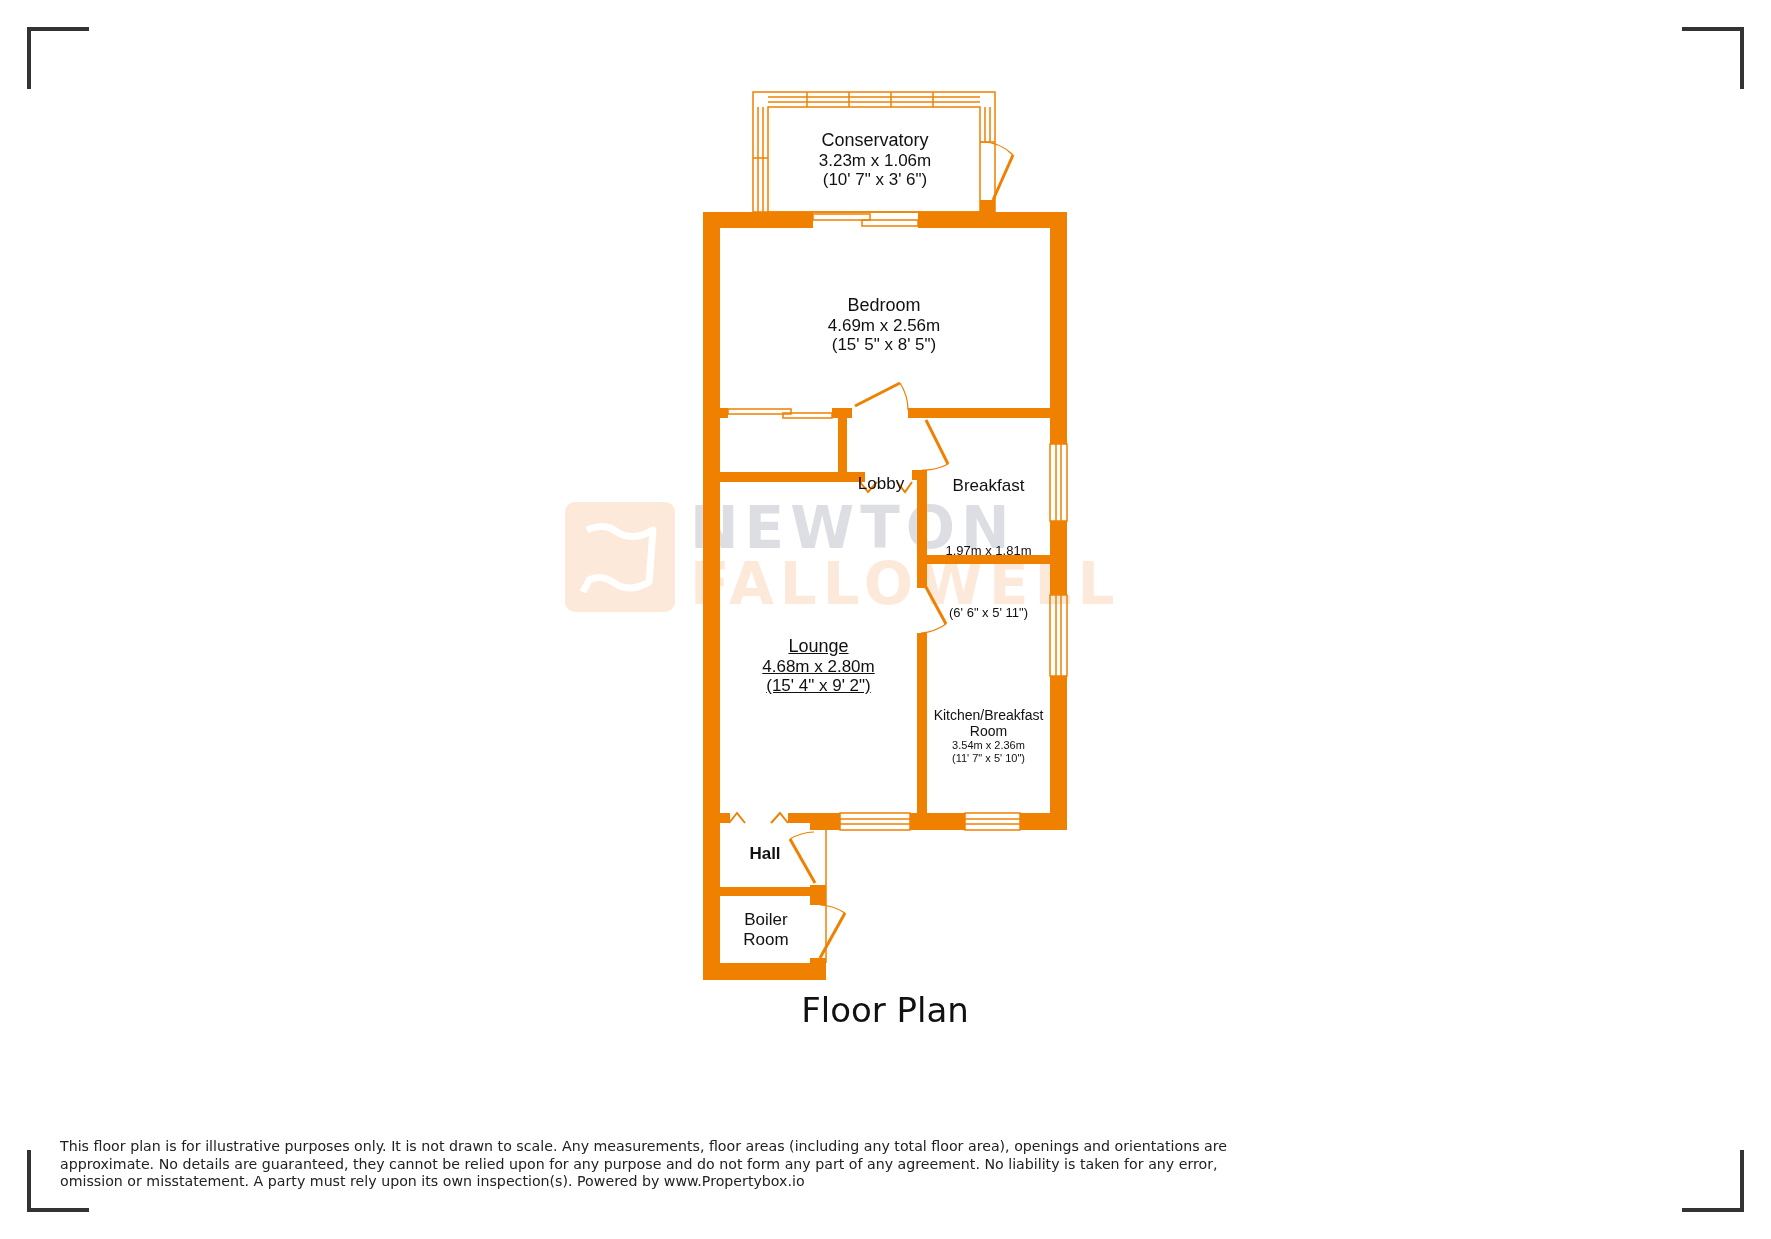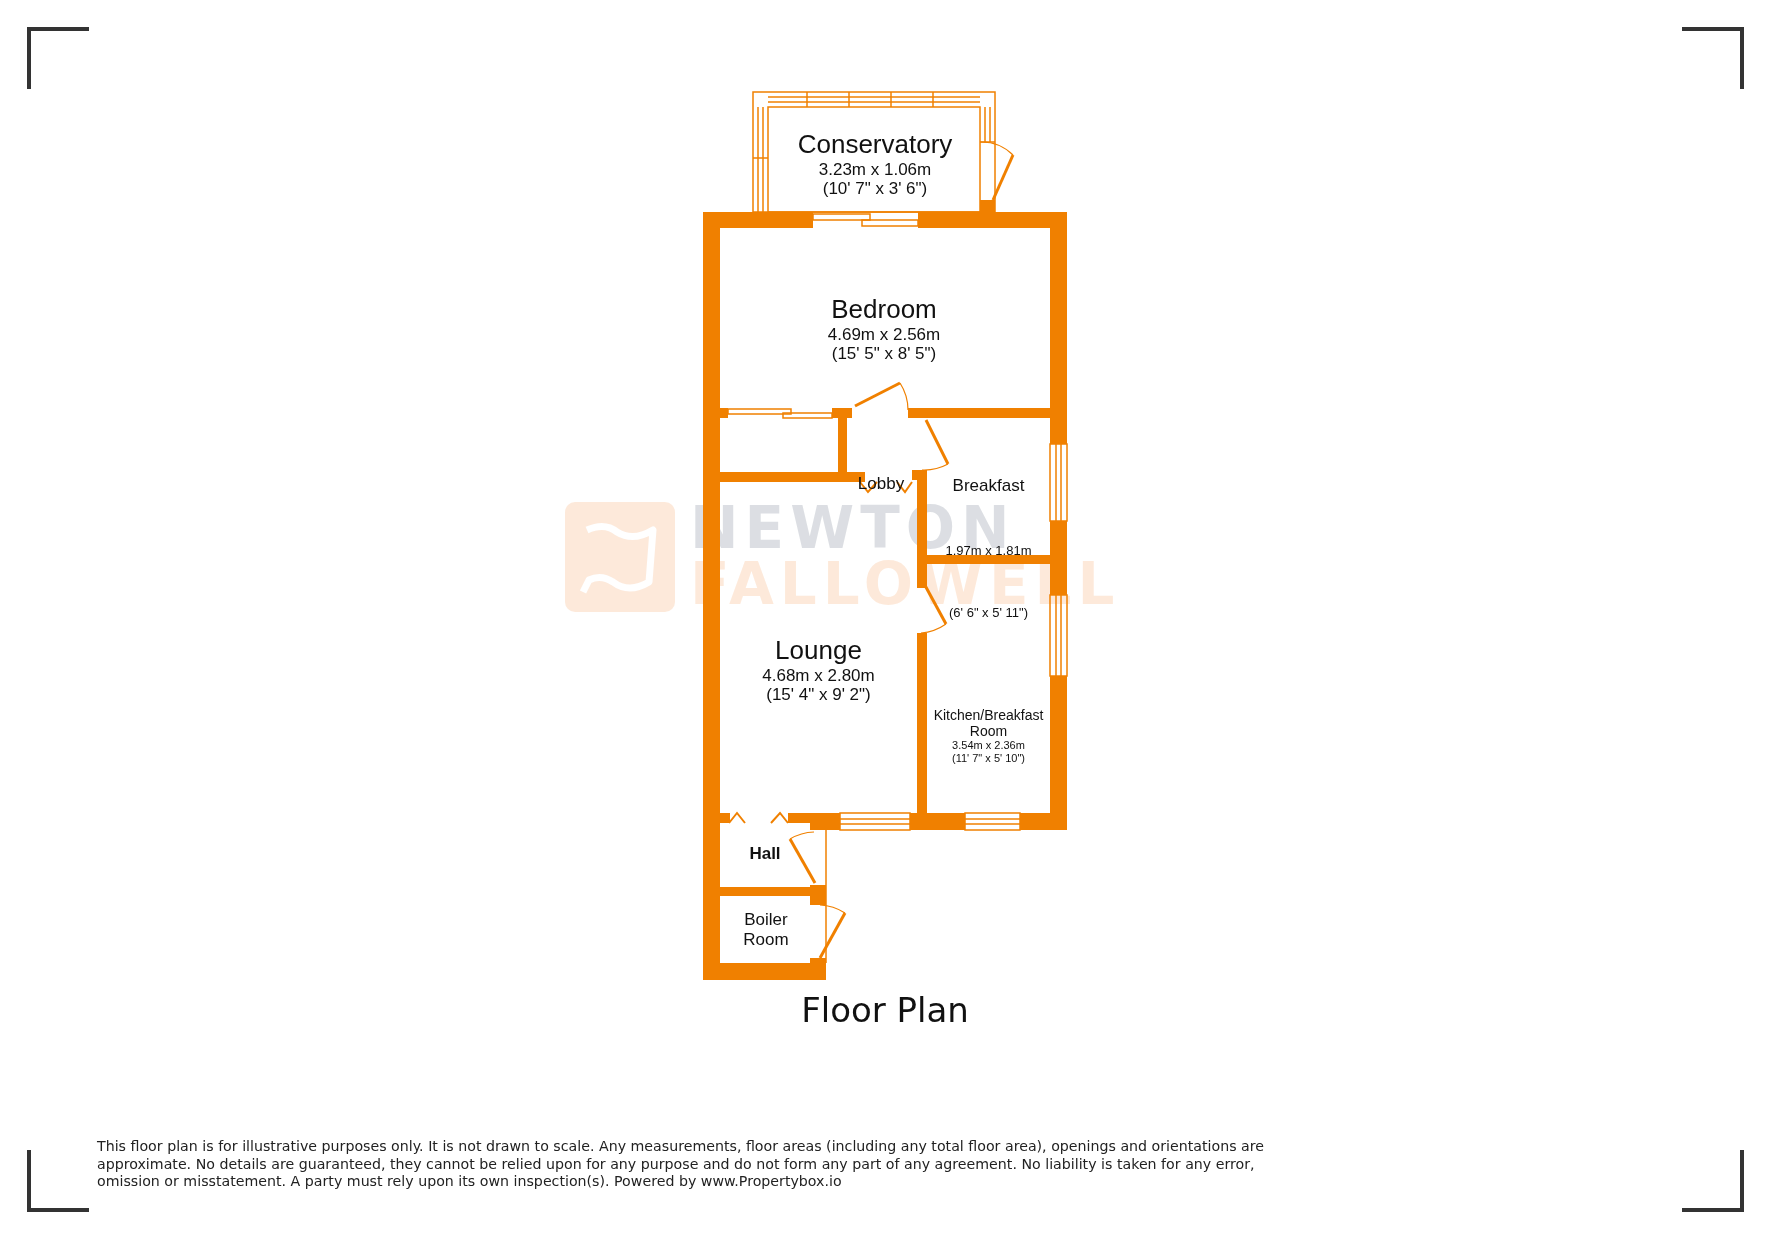--- a/index.html
+++ b/index.html
@@ -6,28 +6,28 @@
   body { width:1771px; height:1239px; position:relative; overflow:hidden; font-family:"Liberation Sans", sans-serif; }
   .corner { position:absolute; border-color:#333333; border-style:solid; border-width:0; width:58px; height:58px; }
   .c-tl { left:27px; top:27px; border-top-width:4px; border-left-width:4px; }
   .c-tr { right:27px; top:27px; border-top-width:4px; border-right-width:4px; }
   .c-bl { left:27px; bottom:27px; border-bottom-width:4px; border-left-width:4px; }
   .c-br { right:27px; bottom:27px; border-bottom-width:4px; border-right-width:4px; }
   svg.plan { position:absolute; left:0; top:0; }
   .room-label { position:absolute; text-align:center; color:#111; line-height:1.15; }
   .room-label .name { display:block; }
   .room-label .dim { display:block; }
-  .lg .name { font-size:26px; }
+  .lg .name { font-size:18px; }
   .lg .dim { font-size:17px; }
   .md .name { font-size:17px; }
   .md .dim { font-size:13px;margin-top:48px; }
   .sm .name { font-size:14px; }
   .sm .dim { font-size:11px; }
   .title { position:absolute; left:0; width:1770px; top:990px; text-align:center; font-family:"DejaVu Sans", sans-serif; font-size:34px; color:#111; }
-  .disclaimer { position:absolute; left:60px; top:1138px; width:1200px; font-family:"DejaVu Sans", sans-serif; font-size:14.2px; line-height:17.5px; color:#222;margin-left:37px; }
+  .disclaimer { position:absolute; left:60px; top:1138px; width:1200px; font-family:"DejaVu Sans", sans-serif; font-size:14.2px; line-height:17.5px; color:#222; }
   .watermark { position:absolute; left:565px; top:500px; width:560px; height:115px; opacity:0.16; pointer-events:none; }
   .wm-text { position:absolute; font-family:"DejaVu Sans", sans-serif; font-weight:bold; letter-spacing:6px; }
 </style>
 </head>
 <body>
 
 <div class="corner c-tl"></div>
 <div class="corner c-tr"></div>
 <div class="corner c-bl"></div>
 <div class="corner c-br"></div>
@@ -164,21 +164,21 @@
   <span class="dim">(15' 5" x 8' 5")</span>
 </div>
 <div class="room-label md" style="left:851px;top:436px;width:60px;margin-top:38px;">
   <span class="name">Lobby</span>
 </div>
 <div class="room-label md" style="left:930px;top:476px;width:117px;">
   <span class="name">Breakfast</span>
   <span class="dim">1.97m x 1.81m</span>
   <span class="dim">(6' 6" x 5' 11")</span>
 </div>
-<div class="room-label lg" style="left:720px;top:636px;width:197px;">
+<div class="room-label lg" style="left:720px;top:636px;width:197px;text-decoration:underline;">
   <span class="name">Lounge</span>
   <span class="dim">4.68m x 2.80m</span>
   <span class="dim">(15' 4" x 9' 2")</span>
 </div>
 <div class="room-label sm" style="left:927px;top:675px;width:123px;margin-top:32px;">
   <span class="name">Kitchen/Breakfast</span>
   <span class="name">Room</span>
   <span class="dim">3.54m x 2.36m</span>
   <span class="dim">(11' 7" x 5' 10")</span>
 </div>

